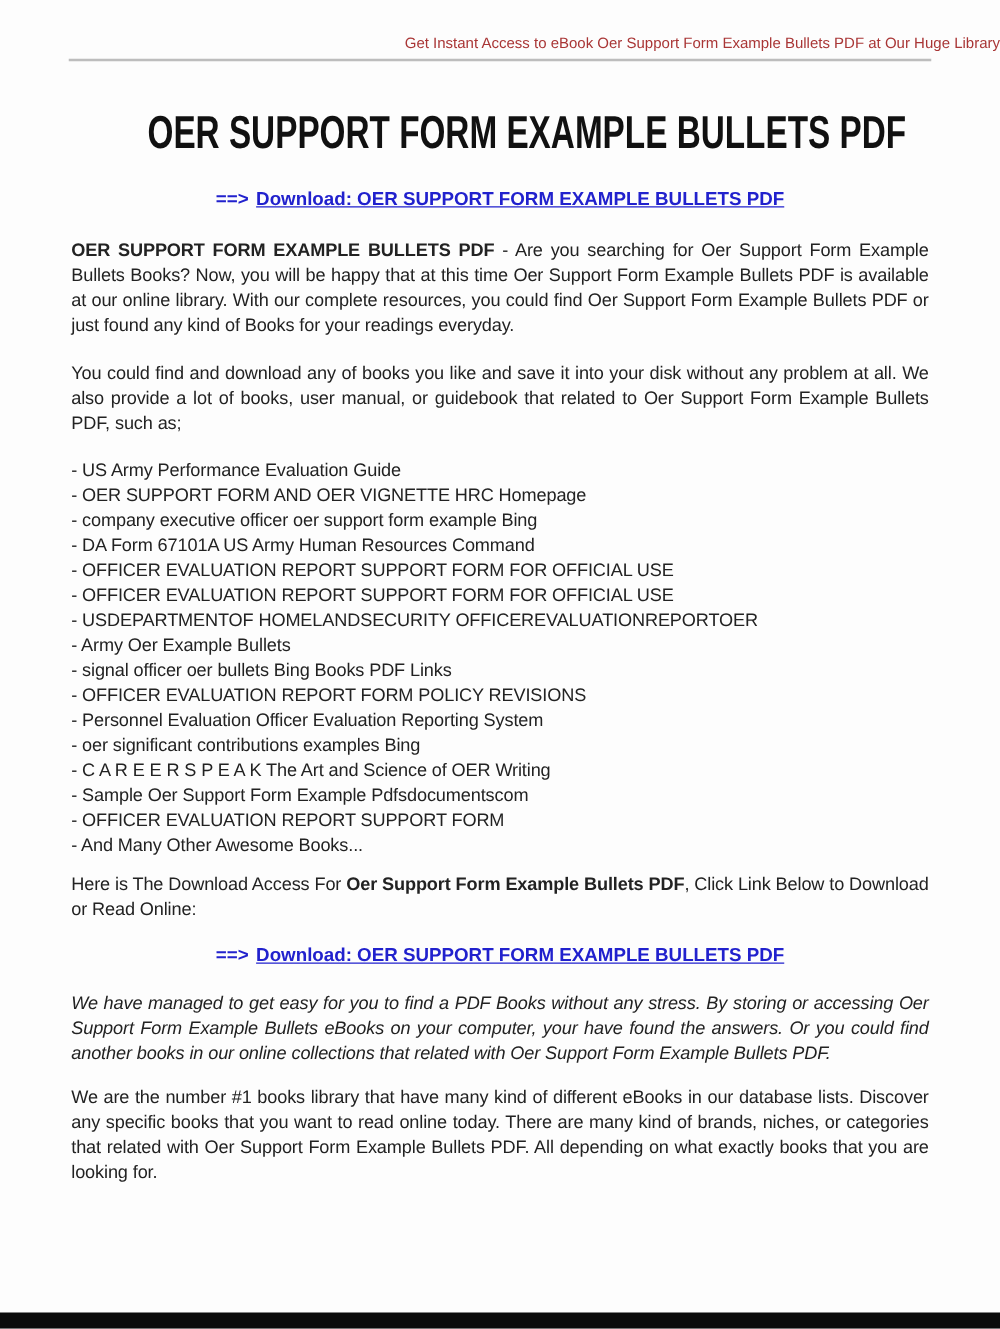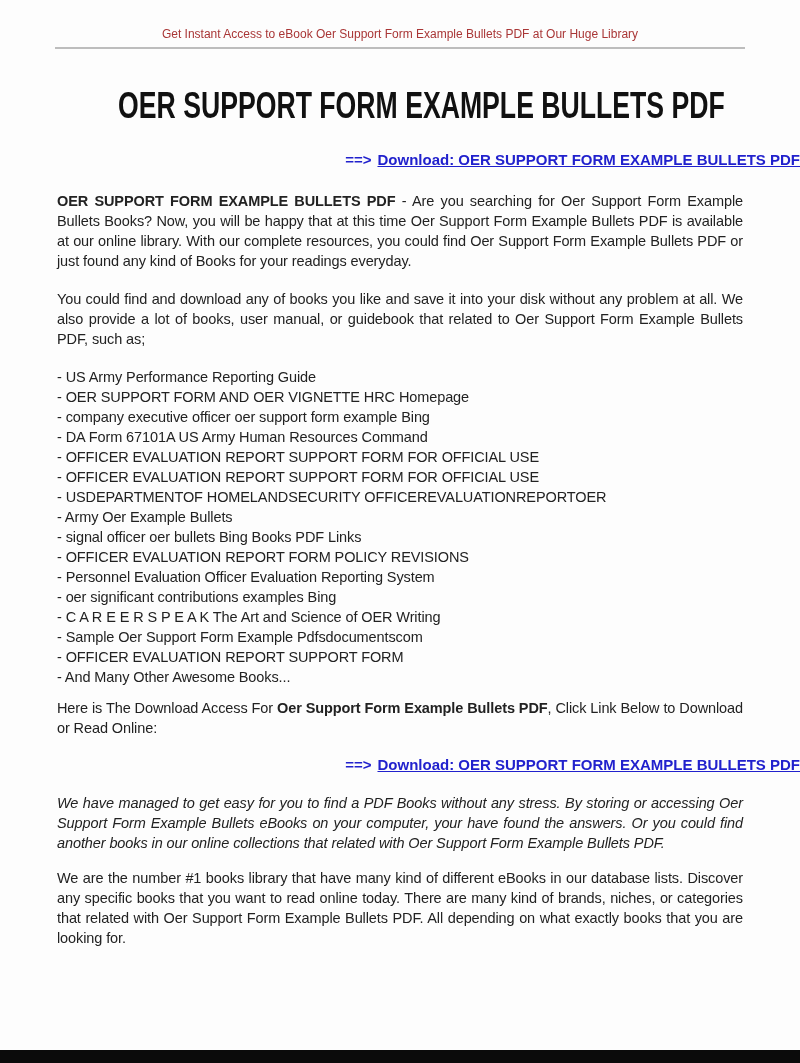--- a/index.html
+++ b/index.html
@@ -13,21 +13,21 @@
   *{margin:0;padding:0;box-sizing:border-box;}
   html,body{width:800px;height:1063px;overflow:hidden;}
   body{
     background:var(--paper);
     font-family:"Liberation Sans", sans-serif;
     color:var(--ink);
   }
   .page{position:relative;width:800px;height:1063px;background:var(--paper);}
   .top-banner{
     padding-top:27px;
-    text-align:center;
+    text-align:right;
     font-size:12px;
     line-height:15px;
     color:var(--red);
   }
   .rule{
     margin:5px 55px 0 55px;
     border-top:2px solid var(--rule);
     height:0;
   }
   .doc-title{
@@ -39,21 +39,21 @@
     color:#111;
     white-space:nowrap;
   }
   .doc-title .squeeze{
     display:inline-block;
     transform:scaleX(0.72);
     transform-origin:center;
   }
   .dl-line{
     margin-top:26px;
-    text-align:right;
+    text-align:center;
     font-size:15px;
     line-height:18px;
     font-weight:bold;
     color:var(--blue);
     white-space:nowrap;
   }
   .dl-line .arrow{text-decoration:none;margin-right:6px;}
   .dl-line .dl-label{text-decoration:underline;color:var(--blue);cursor:pointer;}
   .body-text{
     margin:0 57px;
@@ -97,21 +97,21 @@
 
   <div class="dl-line">
     <span class="arrow">==&gt;</span><span class="dl-label">Download: OER SUPPORT FORM EXAMPLE BULLETS PDF</span>
   </div>
 
   <p class="body-text p1"><span class="b">OER SUPPORT FORM EXAMPLE BULLETS PDF</span><span> - Are you searching for Oer Support Form Example Bullets Books? Now, you will be happy that at this time Oer Support Form Example Bullets PDF is available at our online library. With our complete resources, you could find Oer Support Form Example Bullets PDF or just found any kind of Books for your readings everyday.</span></p>
 
   <p class="body-text p2">You could find and download any of books you like and save it into your disk without any problem at all. We also provide a lot of books, user manual, or guidebook that related to Oer Support Form Example Bullets PDF, such as;</p>
 
   <div class="book-list">
-      <div class="book-item">- US Army Performance Reporting Guide</div>
+      <div class="book-item">- US Army Performance Evaluation Guide</div>
       <div class="book-item">- OER SUPPORT FORM AND OER VIGNETTE HRC Homepage</div>
       <div class="book-item">- company executive officer oer support form example Bing</div>
       <div class="book-item">- DA Form 67101A US Army Human Resources Command</div>
       <div class="book-item">- OFFICER EVALUATION REPORT SUPPORT FORM FOR OFFICIAL USE</div>
       <div class="book-item">- OFFICER EVALUATION REPORT SUPPORT FORM FOR OFFICIAL USE</div>
       <div class="book-item">- USDEPARTMENTOF HOMELANDSECURITY OFFICEREVALUATIONREPORTOER</div>
       <div class="book-item">- Army Oer Example Bullets</div>
       <div class="book-item">- signal officer oer bullets Bing Books PDF Links</div>
       <div class="book-item">- OFFICER EVALUATION REPORT FORM POLICY REVISIONS</div>
       <div class="book-item">- Personnel Evaluation Officer Evaluation Reporting System</div>

